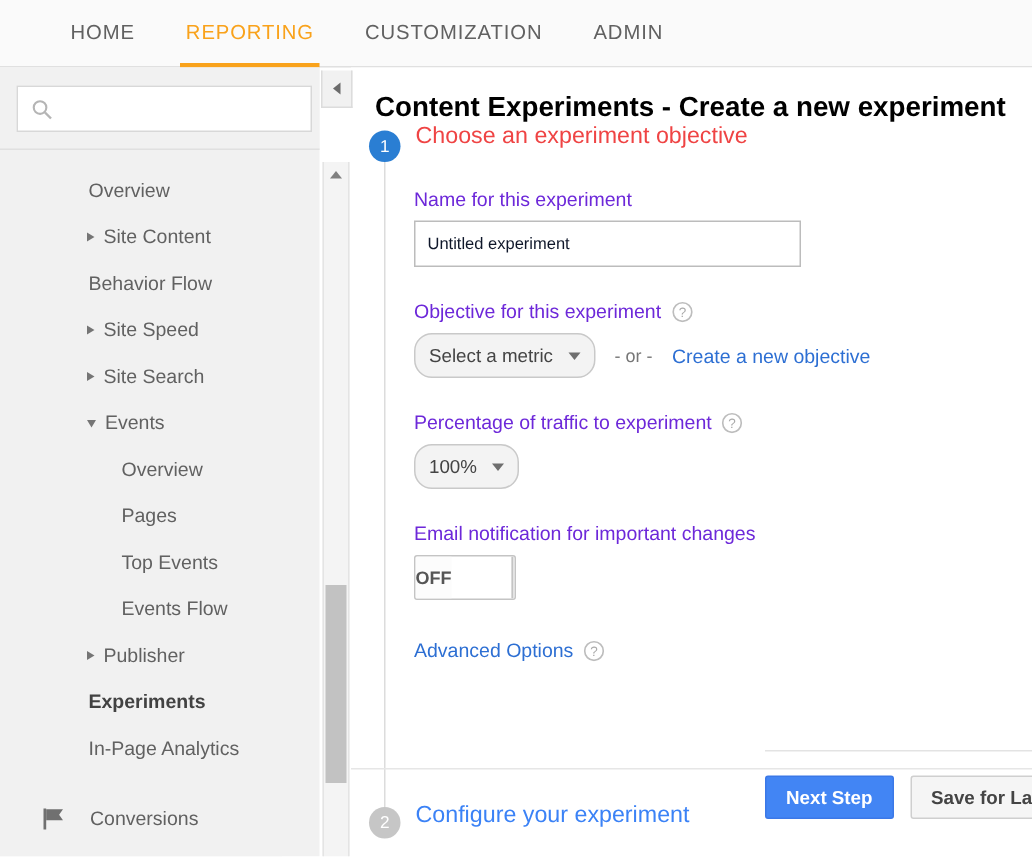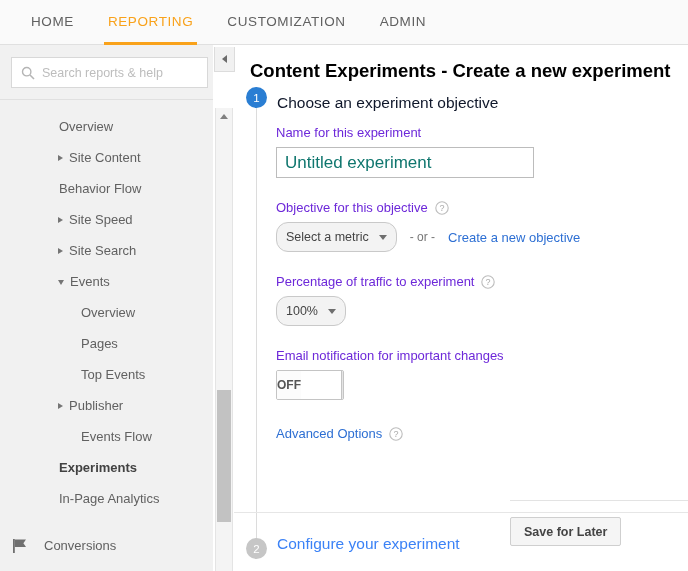--- a/index.html
+++ b/index.html
@@ -13,21 +13,21 @@
   }
 
   #app { position: relative; width: 688px; height: 571px; background: #fff; }
 
   
   .topnav {
     position: absolute; left: 0; top: 0; width: 688px; height: 45px;
     background: #fafafa;
     border-bottom: 1px solid #e0e0e0;
   }
-  .topnav-inner { display: flex; align-items: flex-start; height: 45px; padding-left: 14px; }
+  .topnav-inner { display: flex; align-items: flex-start; height: 45px; padding-left: 30px; }
   .navtab {
     position: relative;
     font-size: 13.5px;
     letter-spacing: 0.6px;
     color: #616161;
     padding: 14px 17px 0 17px;
     height: 45px;
     cursor: pointer;
     white-space: nowrap;
   }
@@ -90,21 +90,21 @@
     font-size: 13px;
     color: #616161;
     cursor: pointer;
     white-space: nowrap;
   }
   .nav-item .label { line-height: 1; }
   .nav-item.level1 { padding-left: 59px; }
   .nav-item.level1-arrow { padding-left: 58px; }
   .nav-item.level2 { padding-left: 81px; }
   .nav-item.selected .label { font-weight: bold; color: #424242; }
-  .nav-item.section { padding-left: 12px; align-items: center; }
+  .nav-item.section { padding-left: 28px; align-items: center; }
   .arrow-r {
     width: 0; height: 0; flex: none;
     border-top: 3.5px solid transparent;
     border-bottom: 3.5px solid transparent;
     border-left: 5px solid #757575;
     margin-right: 6px;
   }
   .arrow-d {
     width: 0; height: 0; flex: none;
     border-left: 3.5px solid transparent;
@@ -152,22 +152,22 @@
 
   .step-badge {
     position: absolute;
     width: 21px; height: 21px; border-radius: 50%;
     color: #fff; font-size: 11.5px;
     display: flex; align-items: center; justify-content: center;
   }
   .step1-badge { left: 12px; top: 42px; background: #2a7ed3; }
   .step2-badge { left: 12px; top: 493px; background: #c6c6c6; }
   .step1-title {
-    position: absolute; left: 43px; top: 49px;
-    font-size: 15.5px; color: #0f172a; white-space: nowrap;
+    position: absolute; left: 43px; top: 37px;
+    font-size: 15.5px; color: #ef4444; white-space: nowrap;
   }
   .step2-title {
     position: absolute; left: 43px; top: 490px;
     font-size: 15.5px; color: #3b82f6; white-space: nowrap;
   }
   .step-line {
     position: absolute; left: 22px; top: 63px; width: 1px; height: 430px;
     background: #dcdcdc;
   }
 
@@ -179,21 +179,21 @@
   }
   .help-icon {
     width: 14px; height: 14px; margin-left: 7px; flex: none;
   }
   .help-icon svg { display: block; }
 
   .text-input {
     width: 258px; height: 31px;
     border: 1px solid #bcbcbc; background: #fff;
     font-family: "Liberation Sans", sans-serif;
-    font-size: 17px; color: #0f766e;
+    font-size: 11px; color: #0f172a;
     padding: 0 8px; outline: none;
   }
 
   .row-inline { display: flex; align-items: center; }
   .dropdown {
     display: inline-flex; align-items: center;
     height: 30px;
     background: #f3f3f3;
     border: 1px solid #c9c9c9;
     border-radius: 12px;
@@ -266,21 +266,20 @@
   <div class="leftpanel">
 
     <div class="search-wrap">
       <div class="search-box">
         <span class="search-icon">
           <svg viewBox="0 0 14 14" width="14" height="14">
             <circle cx="5.7" cy="5.7" r="4.2" fill="none" stroke="#b5b5b5" stroke-width="1.4"></circle>
             <line x1="9" y1="9" x2="13" y2="13" stroke="#b5b5b5" stroke-width="1.6"></line>
           </svg>
         </span>
-        <input class="search-input" type="text" placeholder="Search reports &amp; help" style="">
       </div>
     </div>
 
     <div class="navlist">
       <div class="nav-item level1">
         <span class="label">Overview</span>
       </div>
       <div class="nav-item level1-arrow">
         <span class="arrow-r"></span>
         <span class="label">Site Content</span>
@@ -302,26 +301,26 @@
       </div>
       <div class="nav-item level2">
         <span class="label">Overview</span>
       </div>
       <div class="nav-item level2">
         <span class="label">Pages</span>
       </div>
       <div class="nav-item level2">
         <span class="label">Top Events</span>
       </div>
+      <div class="nav-item level2">
+        <span class="label">Events Flow</span>
+      </div>
       <div class="nav-item level1-arrow">
         <span class="arrow-r"></span>
         <span class="label">Publisher</span>
-      </div>
-      <div class="nav-item level2">
-        <span class="label">Events Flow</span>
       </div>
       <div class="nav-item level1 selected">
         <span class="label">Experiments</span>
       </div>
       <div class="nav-item level1">
         <span class="label">In-Page Analytics</span>
       </div>
       <div class="nav-item section" style="margin-top:16px;">
         <span class="flag-icon">
           <svg viewBox="0 0 18 16" width="18" height="16">
@@ -355,21 +354,21 @@
     <div class="step1-title">Choose an experiment objective</div>
 
     <div class="form">
 
       <div class="field-label">
         <span>Name for this experiment</span>
       </div>
       <input class="text-input" type="text" value="Untitled experiment" style="">
 
       <div class="field-label mt22">
-        <span>Objective for this objective</span>
+        <span>Objective for this experiment</span>
         <span class="help-icon">
           <svg viewBox="0 0 14 14" width="14" height="14">
             <circle cx="7" cy="7" r="6.2" fill="none" stroke="#bdbdbd" stroke-width="1.1"></circle>
             <text x="7" y="10.4" text-anchor="middle" font-size="9" font-family="Liberation Sans, sans-serif" fill="#aaaaaa">?</text>
           </svg>
         </span>
       </div>
       <div class="row-inline">
         <div class="dropdown">
           <span>Select a metric</span>
@@ -410,20 +409,21 @@
             <circle cx="7" cy="7" r="6.2" fill="none" stroke="#bdbdbd" stroke-width="1.1"></circle>
             <text x="7" y="10.4" text-anchor="middle" font-size="9" font-family="Liberation Sans, sans-serif" fill="#aaaaaa">?</text>
           </svg>
         </span>
       </div>
     </div>
 
     <div class="divider"></div>
 
     <div class="btn-row">
+      <div class="btn btn-primary">Next Step</div>
       <div class="btn btn-default">Save for Later</div>
 
     </div>
 
     <div class="step-badge step2-badge">2</div>
     <div class="step2-title">Configure your experiment</div>
   </div>
 
   <div class="bottom-divider"></div>
 </div>

